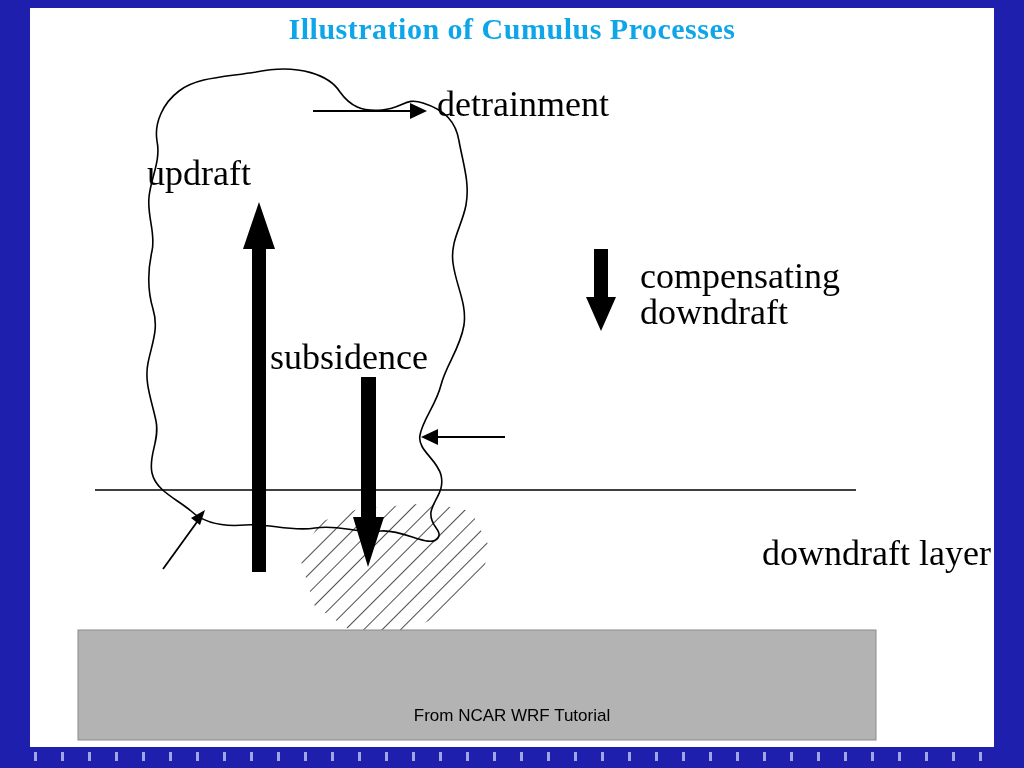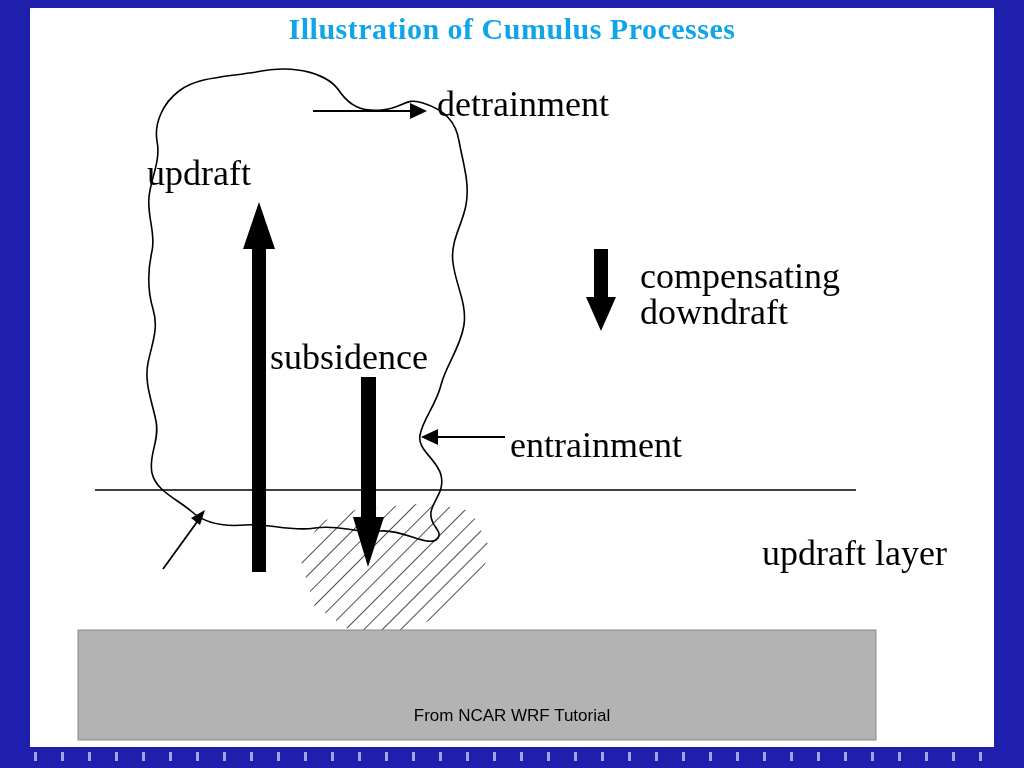--- a/index.html
+++ b/index.html
@@ -118,21 +118,20 @@
 
   <div class="lbl lbl-detrainment">detrainment</div>
 
   <div class="lbl lbl-compensating">
     <span class="line">compensating</span>
     <span class="line">downdraft</span>
   </div>
 
   <div class="lbl lbl-downdraft">subsidence</div>
 
-  <div class="lbl lbl-entrainment">entrainment</div>
 
-  <div class="lbl lbl-boundary">updraft layer</div>
+  <div class="lbl lbl-boundary">downdraft layer</div>
 
   <div class="attribution">From NCAR WRF Tutorial</div>
 
   <div class="ticker"></div>
 
 </div>
 
 </body></html>

